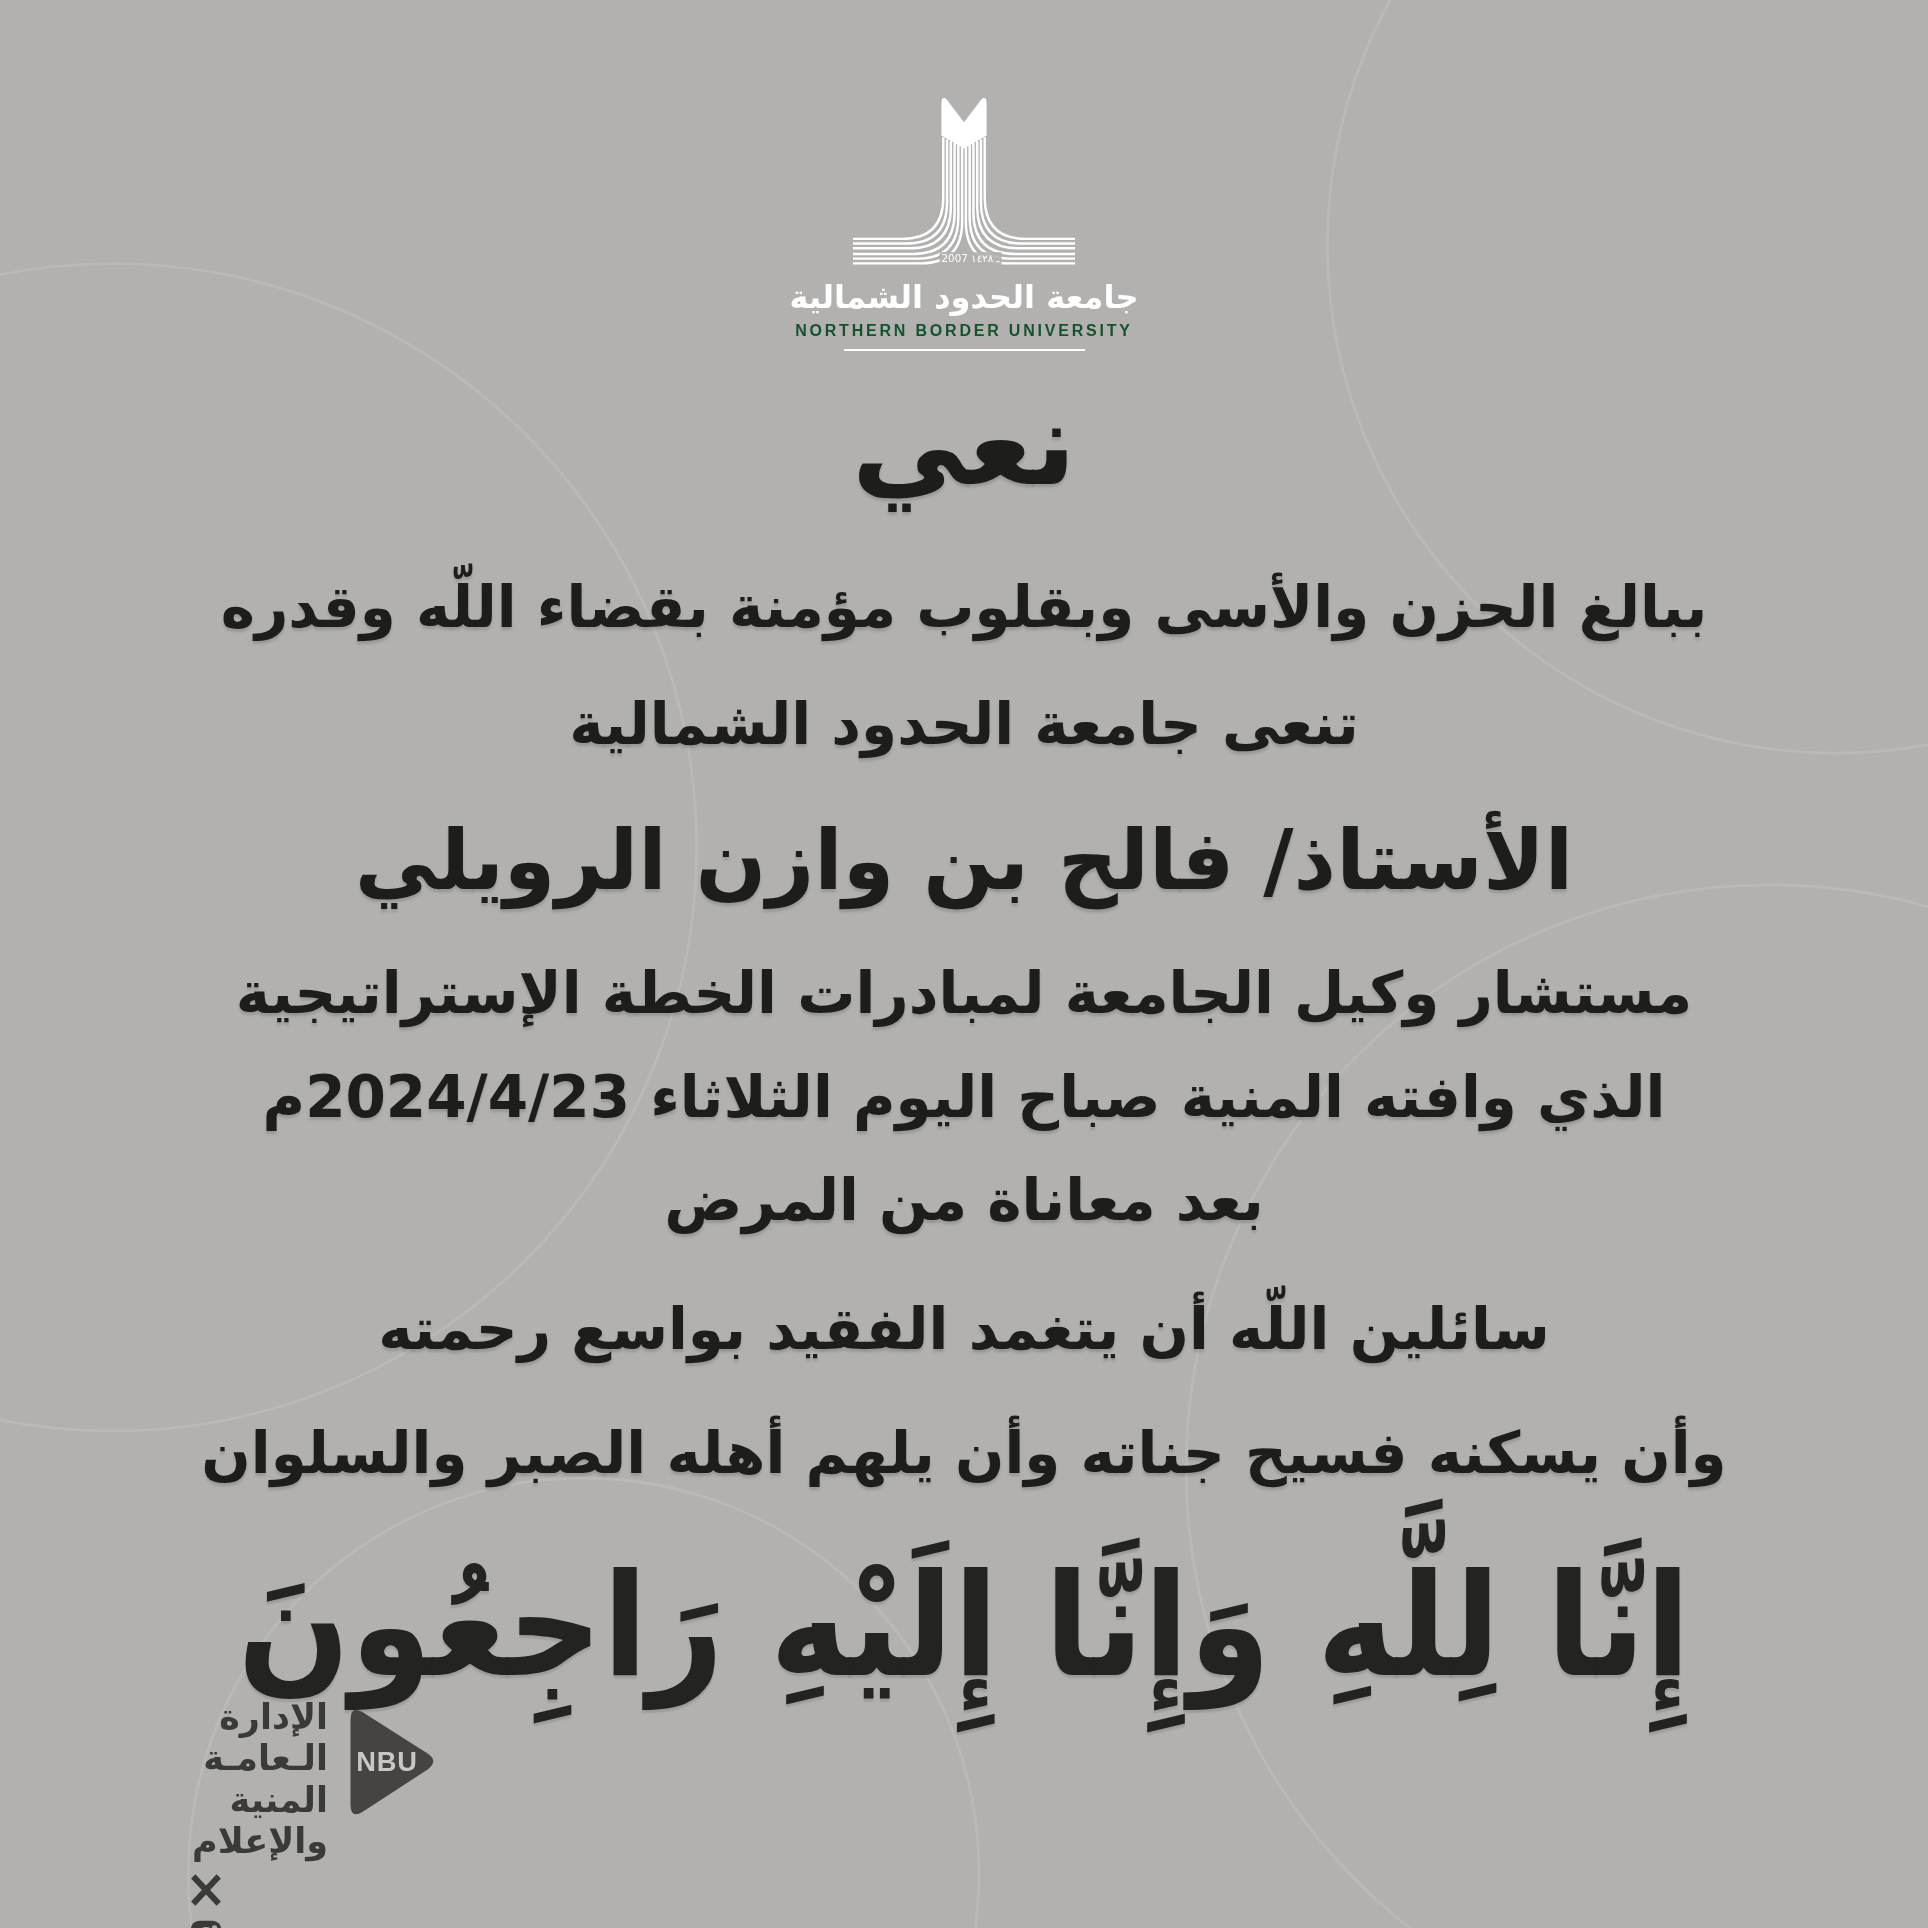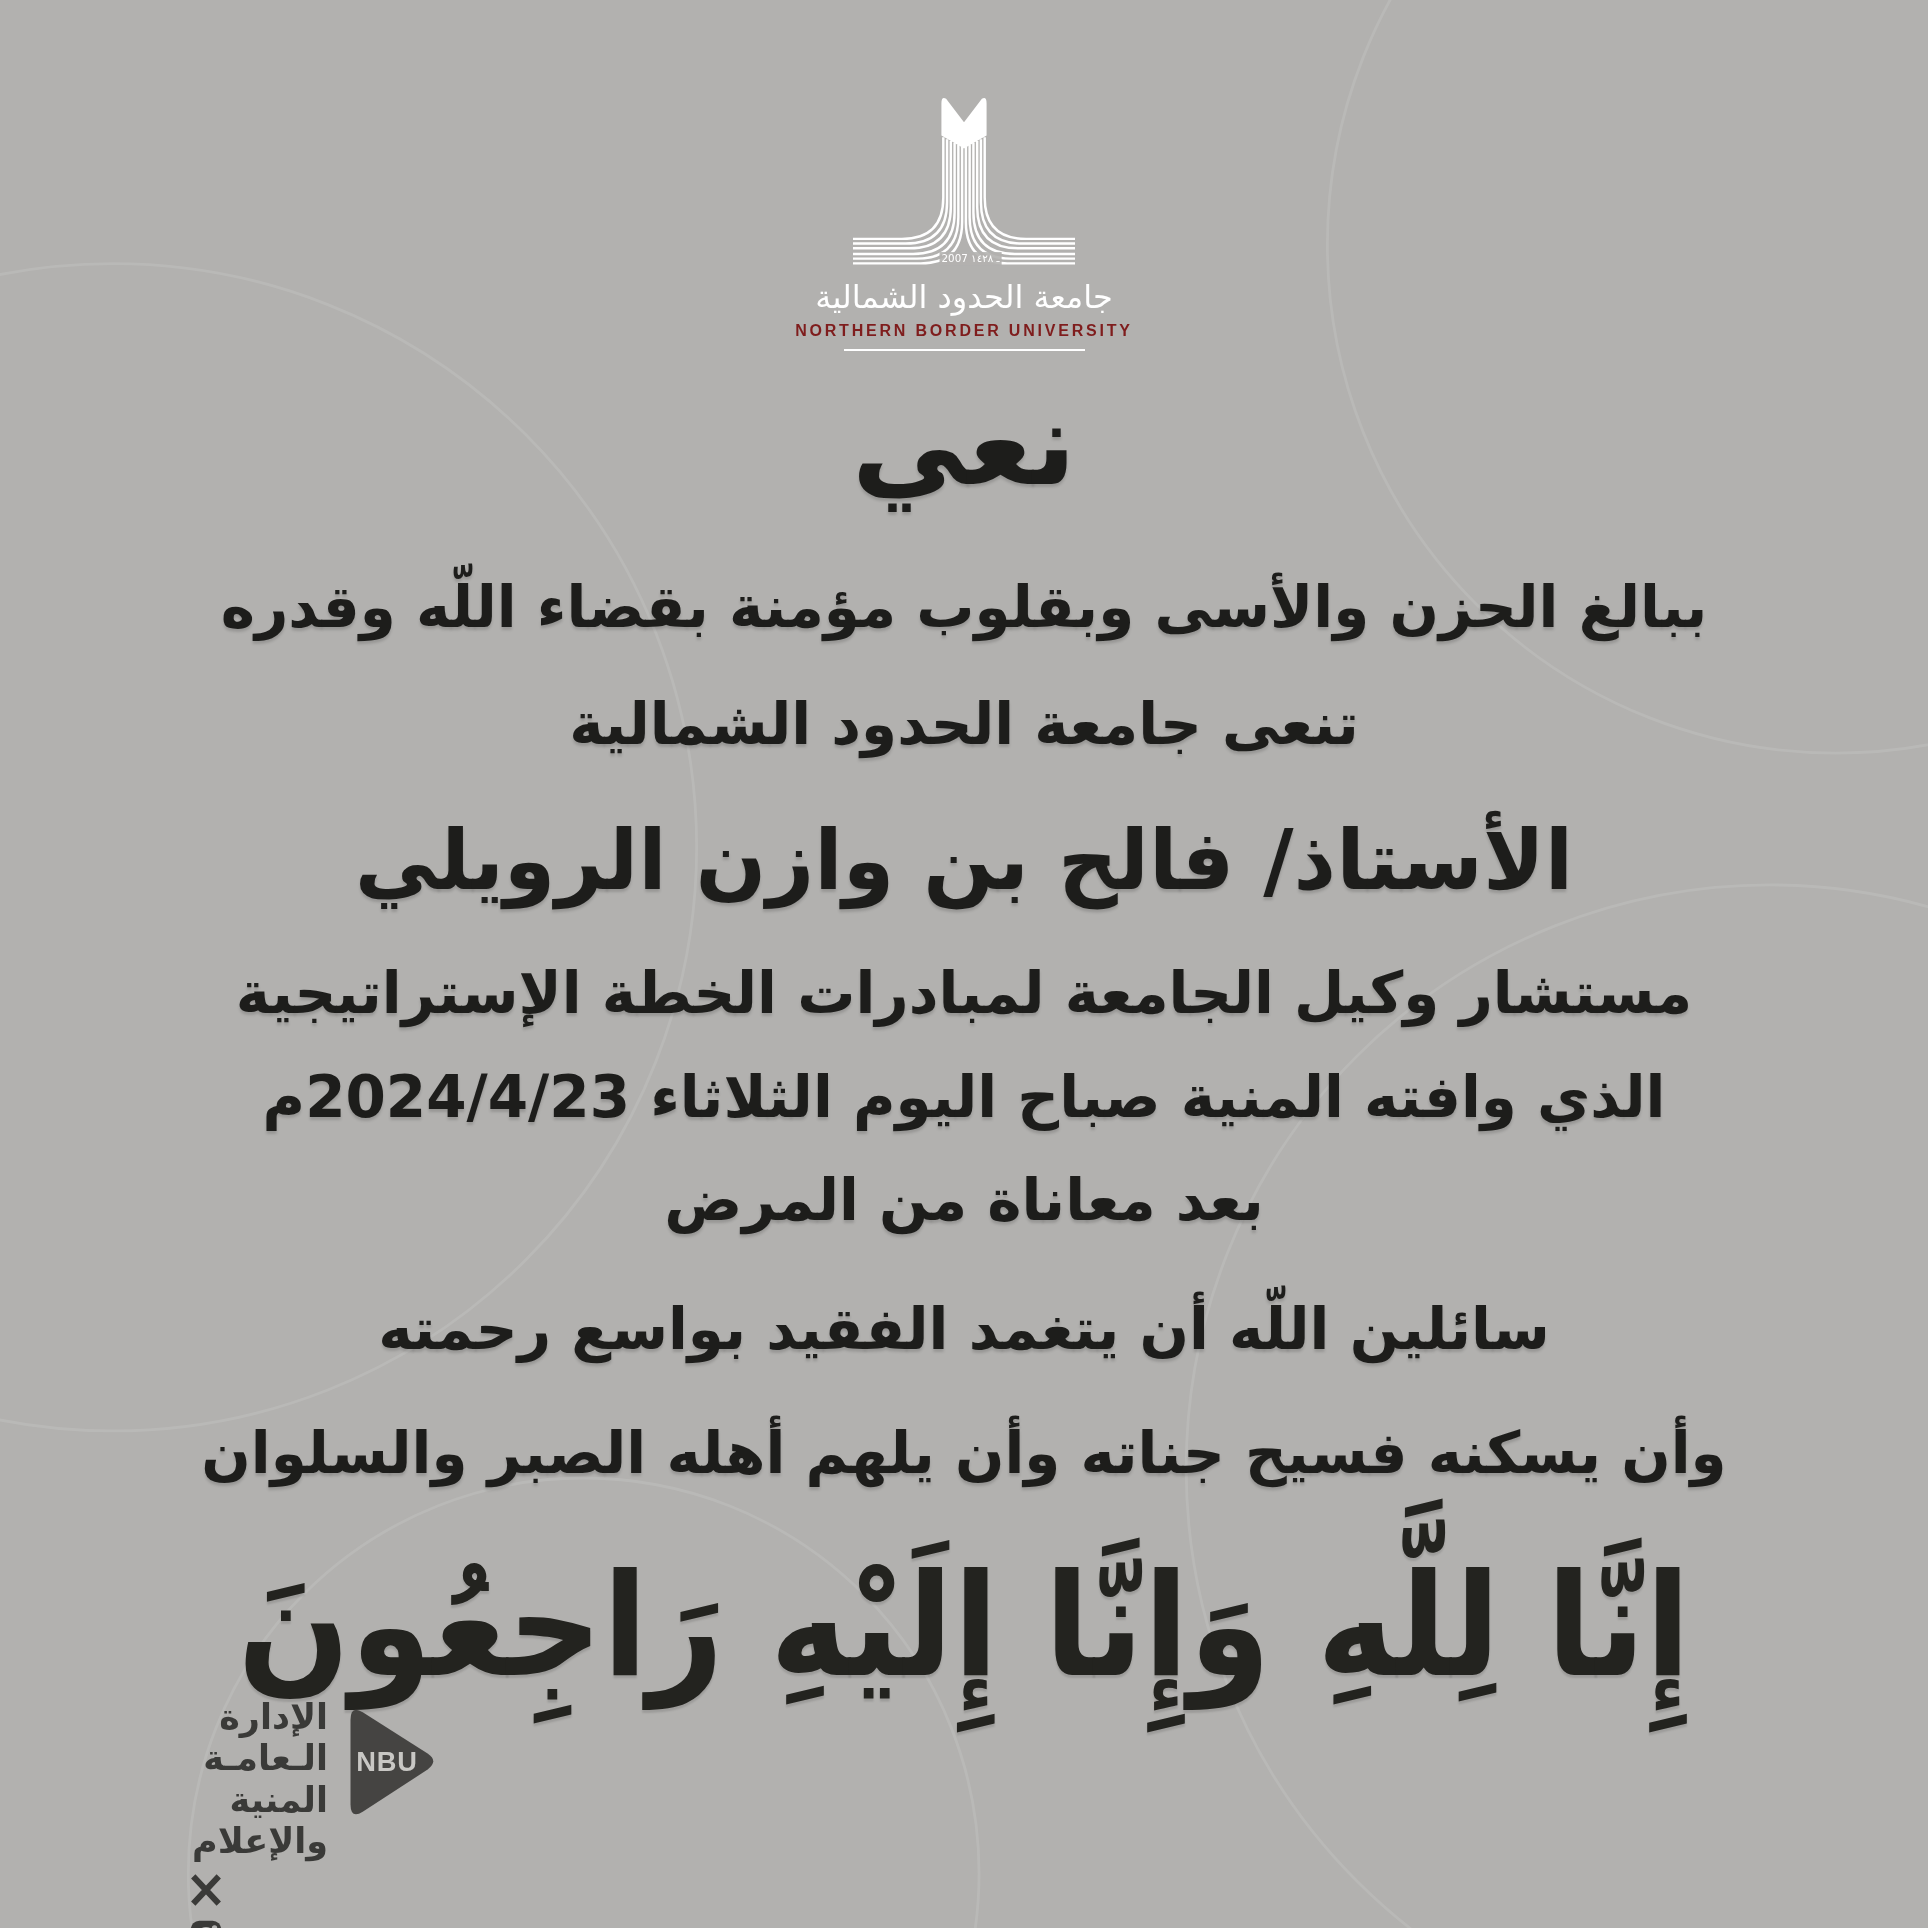--- a/index.html
+++ b/index.html
@@ -11,25 +11,25 @@
   
   .bg-curves{position:absolute;inset:0;pointer-events:none;}
   .bg-curves circle{fill:none;stroke:rgba(255,255,255,0.10);stroke-width:3;}
 
   .abs-center{position:absolute;left:0;right:0;text-align:center;}
 
   
   .logo{top:94px;}
   .emblem{width:226px;height:175px;margin:0 auto;display:block;}
   .logo-ar{
-    color:#ffffff;font-size:32px;font-weight:normal;direction:rtl;
+    color:#ffffff;font-size:32px;font-weight:bold;direction:rtl;
     margin-top:9.4px;letter-spacing:0;
   }
   .logo-en{
-    color:#7f1d1d;font-size:16px;font-weight:bold;letter-spacing:2.8px;
+    color:#14532d;font-size:16px;font-weight:bold;letter-spacing:2.8px;
     margin-top:5.6px;font-family:"Liberation Sans", sans-serif;
   }
   .logo-rule{width:241px;height:1.9px;background:#ffffff;margin:9.4px auto 0;}
 
   
   .ink{color:#1d1d1b;direction:rtl;font-weight:bold;
        text-shadow:0 2.8px 2.8px rgba(0,0,0,0.15);}
   .title{top:375px;font-size:115px;line-height:1.2;}
   .line{font-size:58px;line-height:1.1;}
   .l-sorrow {top:576px;}

